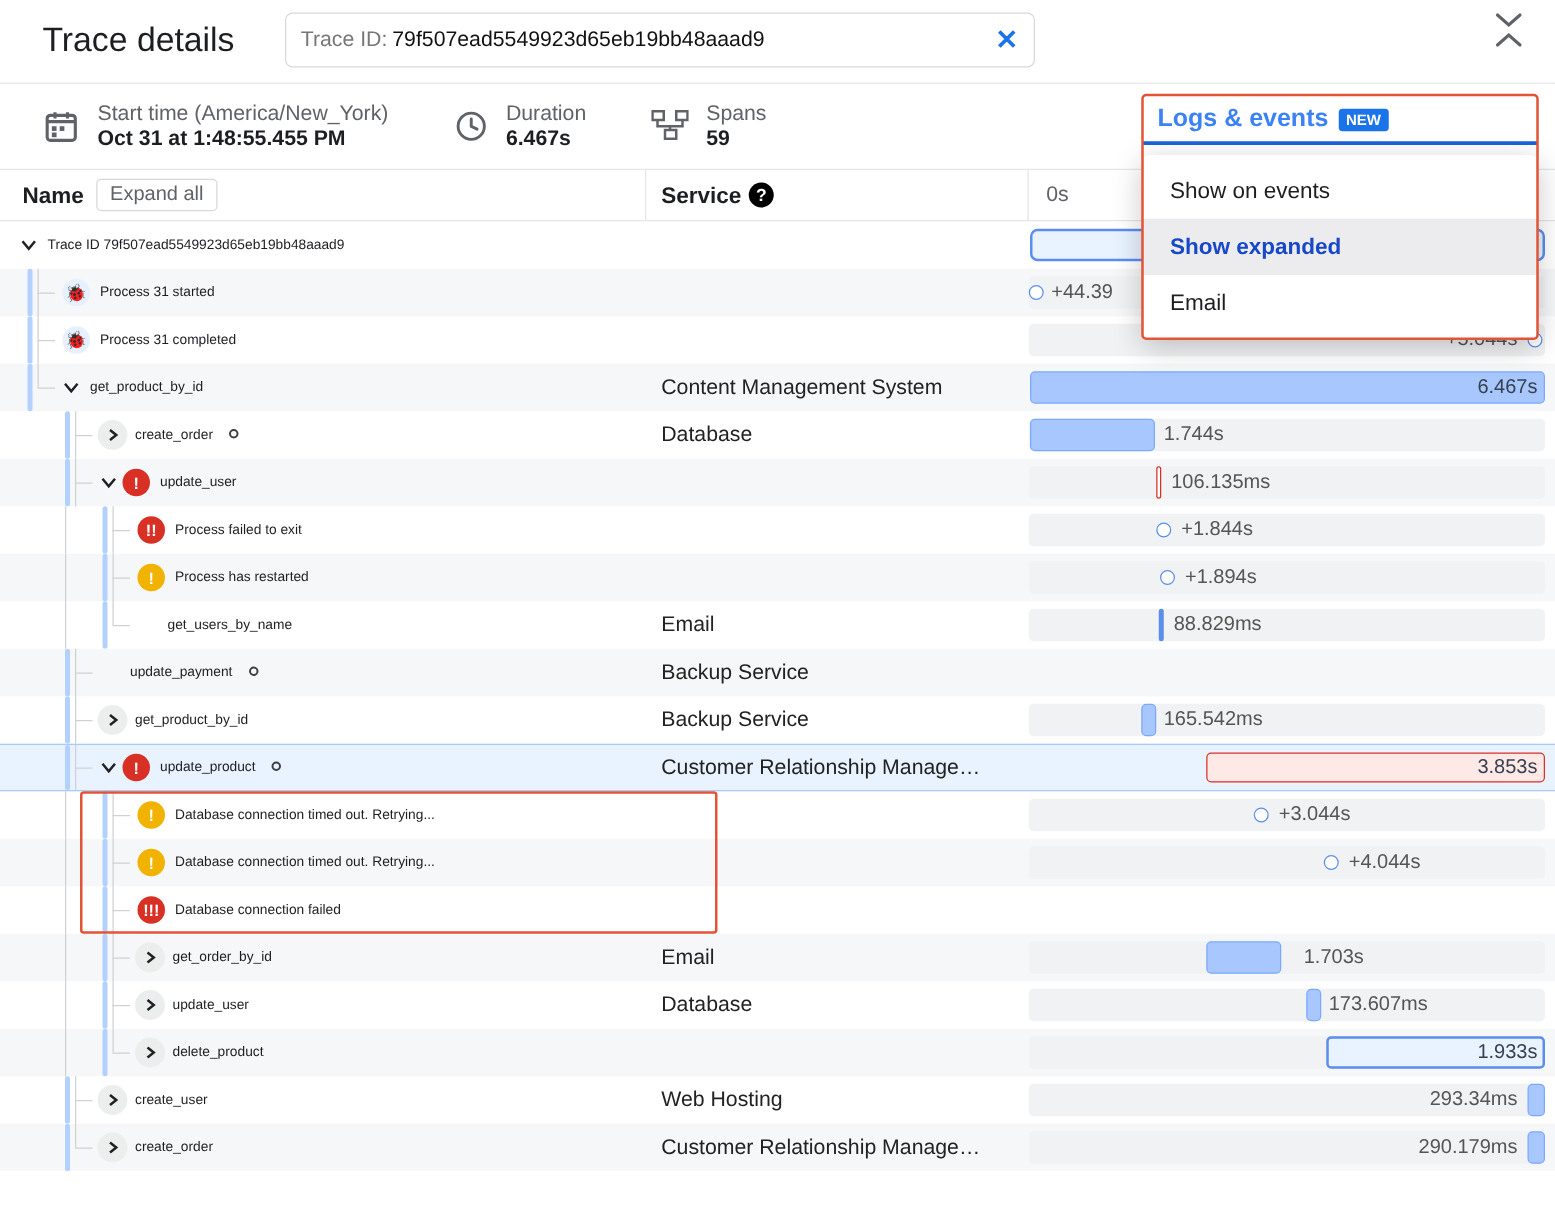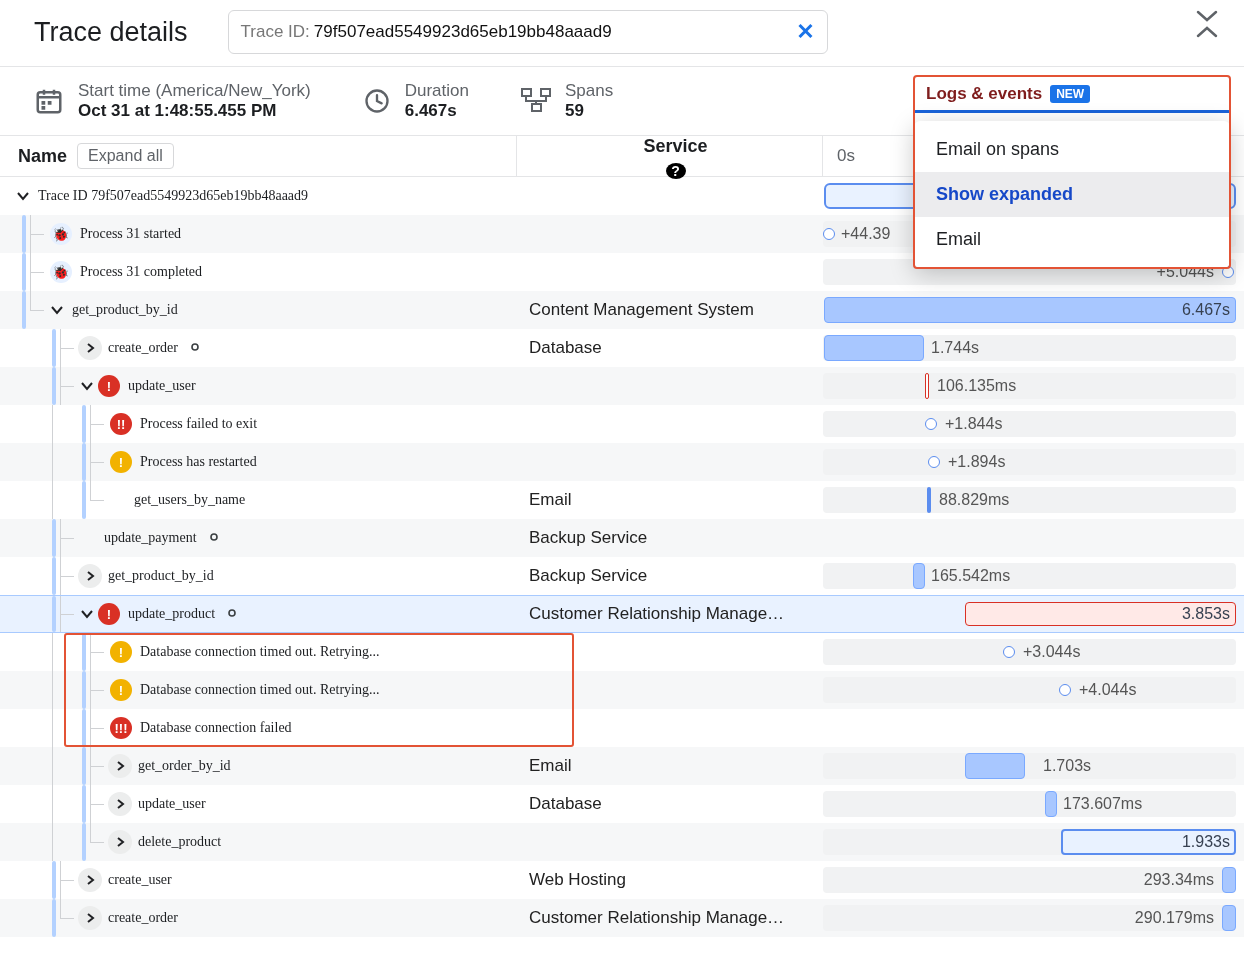--- a/index.html
+++ b/index.html
@@ -17,21 +17,21 @@
   
   .meta { display:flex; align-items:center; padding:14px 22px 14px 34px; gap:52px; }
   .meta .item { display:flex; align-items:center; gap:14px; }
   .meta .label { color:#5f6368; font-size:17px; }
   .meta .value { font-size:17px; font-weight:700; }
   .meta svg.icon, .meta .iconbox { color:#5f6368; }
   
   .colhdr { display:flex; align-items:center; border-top:1px solid #e4e5e7; border-bottom:1px solid #e4e5e7; height:42px; }
   .col-name { width:517px; display:flex; align-items:center; padding-left:18px; gap:10px; font-size:18px; font-weight:700; border-right:1px solid #e4e5e7; height:100%; }
   .col-name .expand-all { font-weight:400; font-size:16px; color:#5f6368; border:1px solid #d7d8da; border-radius:4px; padding:3px 10px; background:#fff; }
-  .col-service { width:306px; padding-left:12px; font-size:18px; font-weight:700; display:flex; align-items:center; gap:6px; height:100%; border-right:1px solid #e4e5e7;flex-direction:column; }
+  .col-service { width:306px; padding-left:12px; font-size:18px; font-weight:700; display:flex; align-items:center; gap:6px; height:100%; border-right:1px solid #e4e5e7; }
   .col-time { flex:1; padding-left:14px; color:#5f6368; font-size:17px; display:flex; align-items:center; }
   .qmark { width:20px; height:20px; border-radius:50%; background:#000; color:#fff; display:inline-flex; align-items:center; justify-content:center; font-size:14px; font-weight:700; }
   
   .rows { }
   .row { display:flex; align-items:center; height:38px; position:relative; }
   .row.striped { background:#f6f7f8; }
   .row.selected { background:#e9f2ff; border-top:1px solid #a8caff; border-bottom:1px solid #a8caff; }
   .name-cell { width:517px; display:flex; align-items:center; height:100%; position:relative; padding-left:14px; }
   .service-cell { width:306px; padding-left:12px; font-size:17px; color:#222; overflow:hidden; white-space:nowrap; text-overflow:ellipsis; }
   .time-cell { flex:1; height:100%; position:relative; }
@@ -41,21 +41,21 @@
   .caret, .chev-btn { width:18px; height:18px; display:inline-flex; align-items:center; justify-content:center; }
   .chev-circle { width:24px; height:24px; border-radius:50%; background:#eceded; display:inline-flex; align-items:center; justify-content:center; }
   .chev-circle svg, .caret svg { color:#202124; }
   .vline { width:12px; border-left:1px solid #cfd1d4; align-self:stretch; position:relative; }
   .elbow { width:18px; height:100%; position:relative; }
   .elbow::before { content:""; position:absolute; left:0; top:0; bottom:50%; border-left:1px solid #cfd1d4; }
   .elbow::after { content:""; position:absolute; left:0; top:50%; width:14px; border-top:1px solid #cfd1d4; }
   .tee { width:18px; height:100%; position:relative; }
   .tee::before { content:""; position:absolute; left:0; top:0; bottom:0; border-left:1px solid #cfd1d4; }
   .tee::after  { content:""; position:absolute; left:0; top:50%; width:14px; border-top:1px solid #cfd1d4; }
-  .span-name { font-size:14px; margin-left:6px;font-family:Liberation Serif, serif; }
+  .span-name { font-size:11px; margin-left:6px; }
   .badge-icon { width:22px; height:22px; border-radius:50%; display:inline-flex; align-items:center; justify-content:center; font-size:13px; font-weight:800; color:#fff; margin-left:2px; margin-right:2px; flex:none;}
   .err { background:#d93025; }
   .warn { background:#f2b200; }
   .bug { background:#e6f0ff; color:#1967d2; font-size:14px; }
   .link-icon { margin-left:8px; color:#3c4043; }
   
   .tl { position:absolute; top:6px; bottom:6px; left:0; right:8px; border-radius:4px; }
   .tl.light { background:#f1f2f3; }
   .bar { position:absolute; top:0; bottom:0; border-radius:4px; }
   .bar.blue { background:#a8c7ff; border:1px solid #7aa9ff; }
@@ -63,21 +63,21 @@
   .bar.redline { border:1px solid #d93025; background:#fff; width:4px; }
   .bar.redfill { border:1px solid #d93025; background:#ffe9e7; }
   .bar.blueborder { border:2px solid #5b8def; background:#e9f2ff; }
   .dur-label { position:absolute; top:50%; transform:translateY(-50%); font-size:16px; color:#555; white-space:nowrap; }
   .dur-label.inside { color:#374151; }
   .dot { width:12px; height:12px; border:1.5px solid #5b8def; border-radius:50%; background:#fff; position:absolute; top:50%; transform:translateY(-50%); }
   
   .popup-wrap { position:absolute; right:14px; top:76px; width:316px; z-index:10; }
   .popup-outline { position:absolute; inset:-1px; border:2px solid #e35335; border-radius:4px; pointer-events:none; }
   .tabhdr { display:flex; align-items:center; gap:8px; padding:8px 10px 0 12px; }
-  .tabhdr .tabtxt { color:#7f1d1d; font-size:17px; font-weight:600; }
+  .tabhdr .tabtxt { color:#3b82f6; font-size:20px; font-weight:600; }
   .newpill { background:#1a73e8; color:#fff; font-size:12px; font-weight:700; padding:2px 6px; border-radius:3px; }
   .tabline { height:3px; background:#1a63d9; margin:6px 0 0 0; border-radius:2px; width:100%; }
   .menu { background:#fff; border-radius:6px; box-shadow:0 6px 24px rgba(0,0,0,0.22); margin-top:8px; padding:6px 0; }
   .menu .mi { padding:12px 22px; font-size:18px; cursor:pointer; }
   .menu .mi.sel { background:#ececee; color:#1648c8; font-weight:600; }
   
   .hl-box { position:absolute; border:2px solid #e35335; border-radius:3px; pointer-events:none; }
 </style>
 </head>
 <body>
@@ -538,19 +538,19 @@
   </div>
 
   <div class="popup-wrap">
     <div class="popup-outline"></div>
     <div class="tabhdr">
       <span class="tabtxt">Logs &amp; events</span>
       <span class="newpill">NEW</span>
     </div>
     <div class="tabline"></div>
     <div class="menu">
-      <div class="mi">Email on spans</div>
+      <div class="mi">Show on events</div>
       <div class="mi sel">Show expanded</div>
       <div class="mi">Email</div>
     </div>
   </div>
 
 </div>
 
 </body></html>

